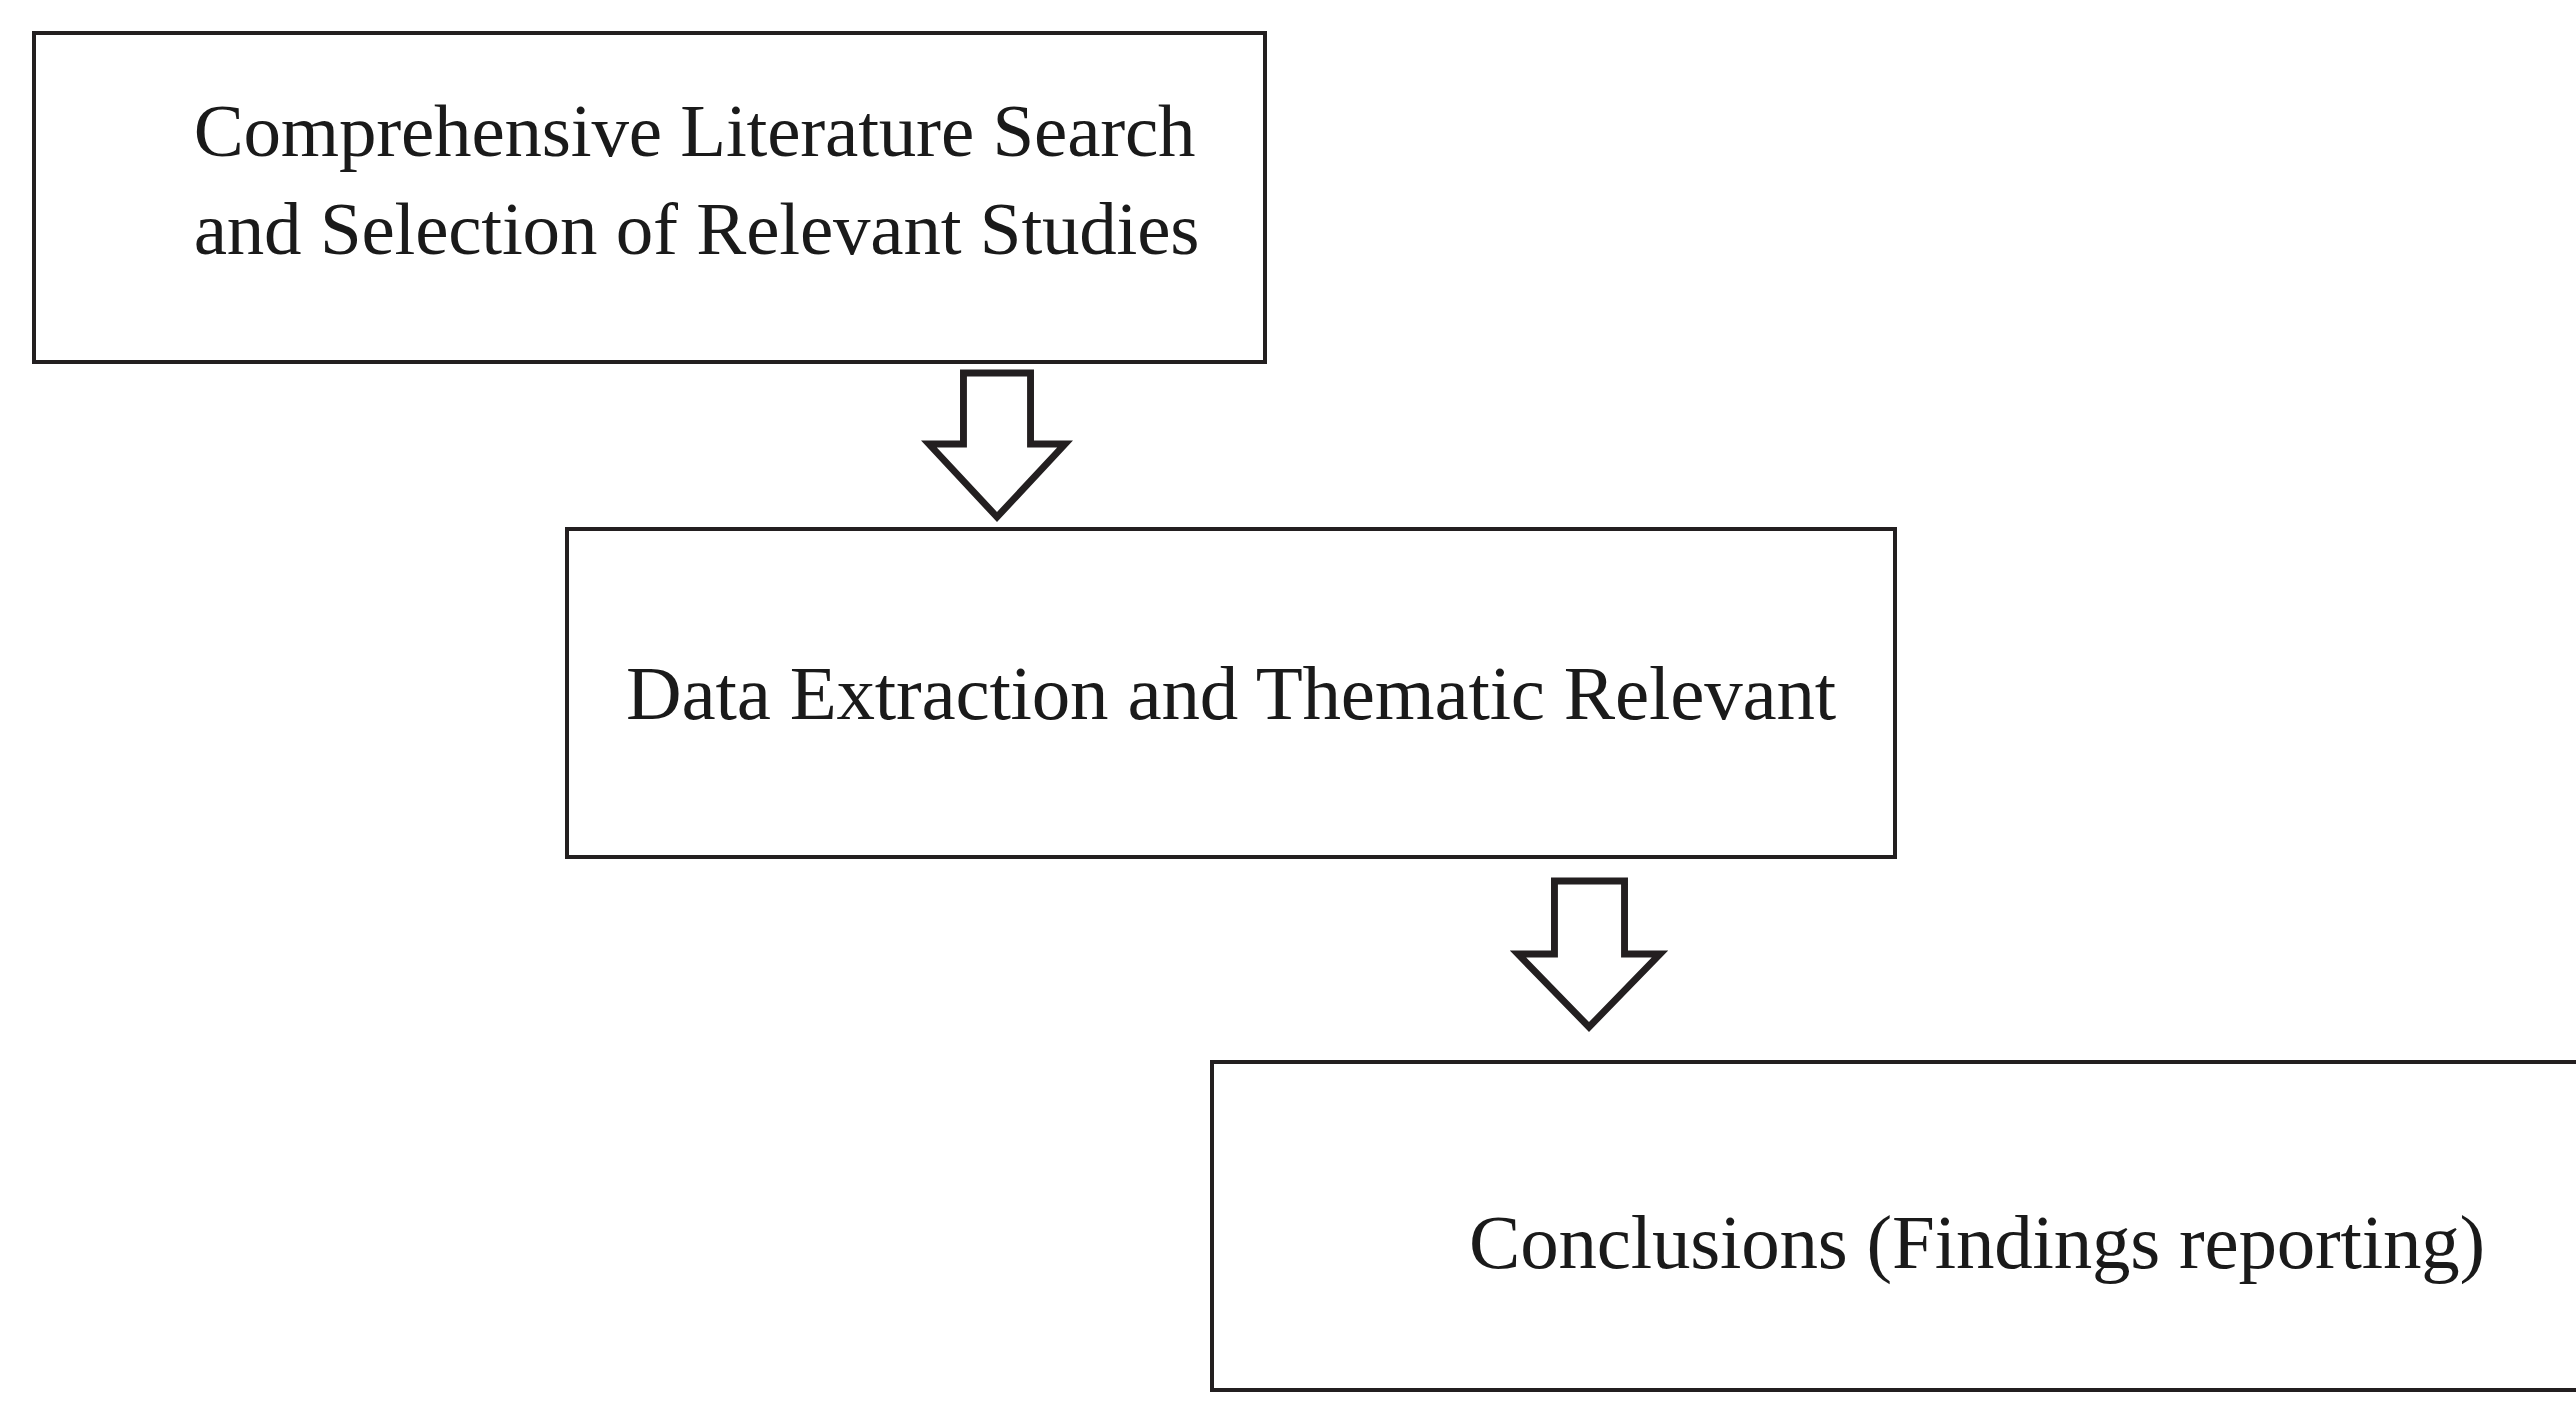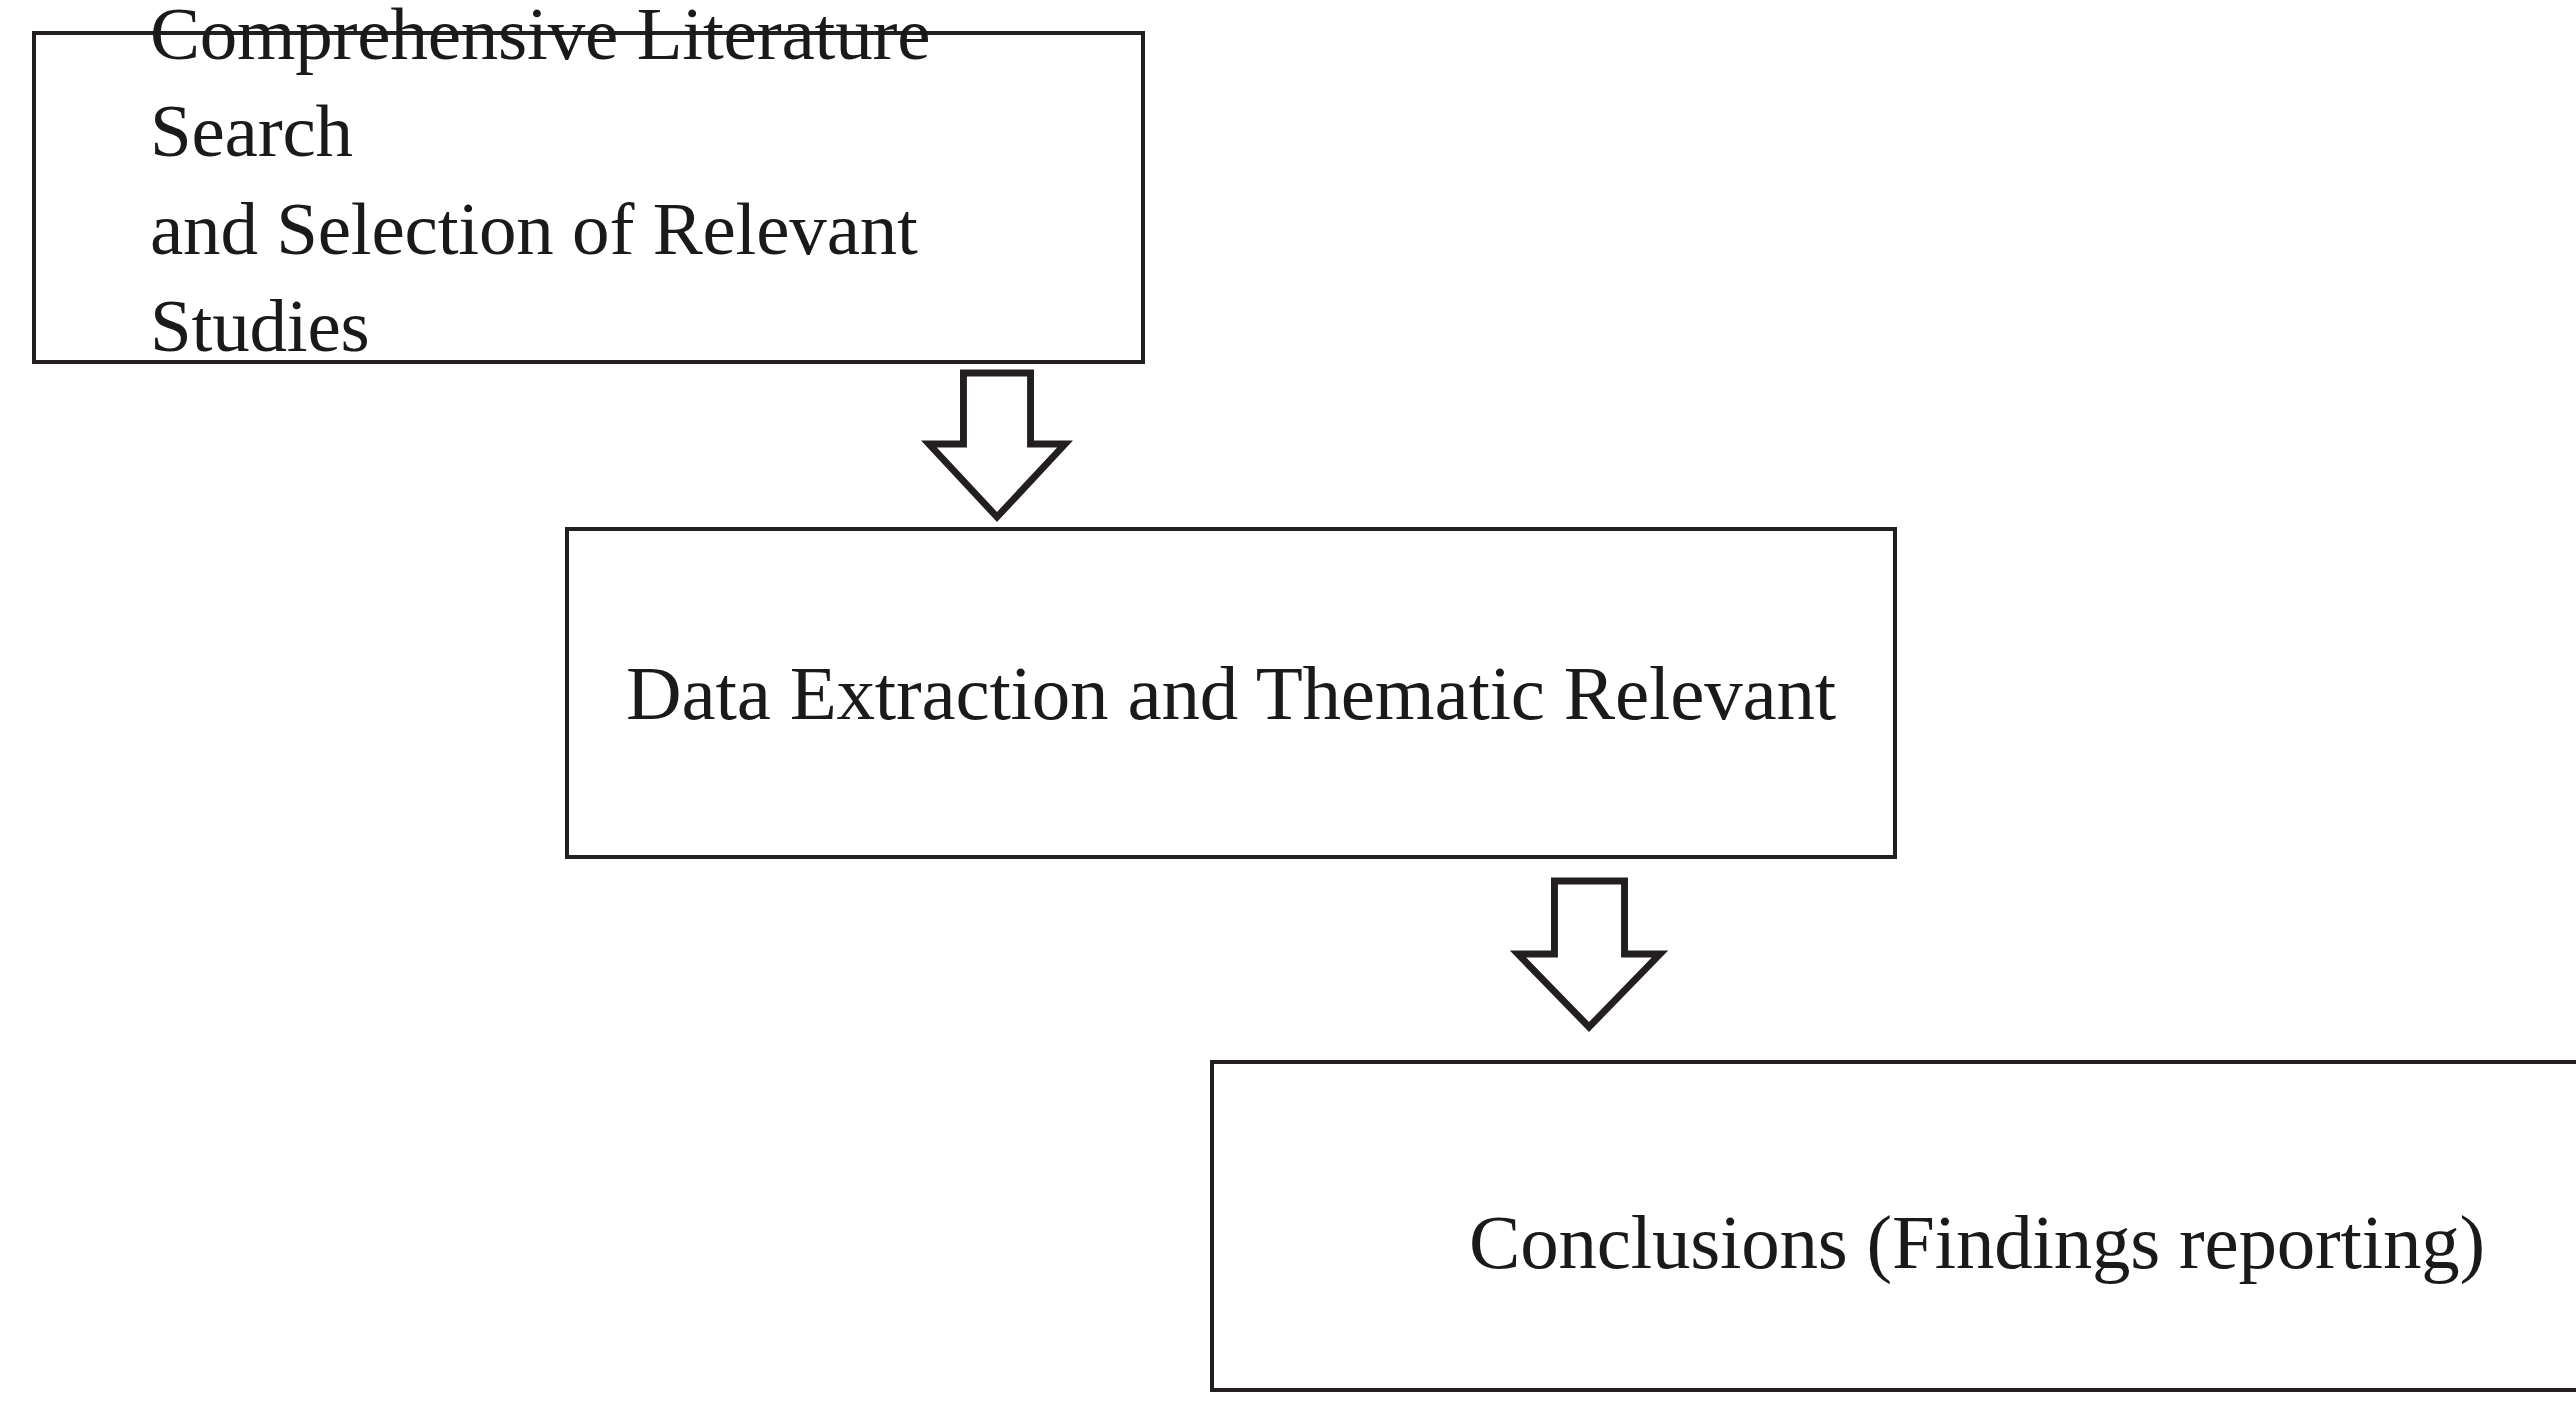--- a/index.html
+++ b/index.html
@@ -31,21 +31,21 @@
     font-weight: 400;
     line-height: 1.30;
     white-space: pre-line;
     letter-spacing: -0.2px;
   }
 
   
   #box-search {
     left: 32px;
     top: 31px;
-    width: 1113px;
+    width: 1235px;
     height: 333px;
     padding-left: 114px;
     padding-right: 20px;
     justify-content: center;
   }
   #box-search .node-text {
     font-size: 75px;
     text-align: left;
     transform: translateY(-18px);
   }

